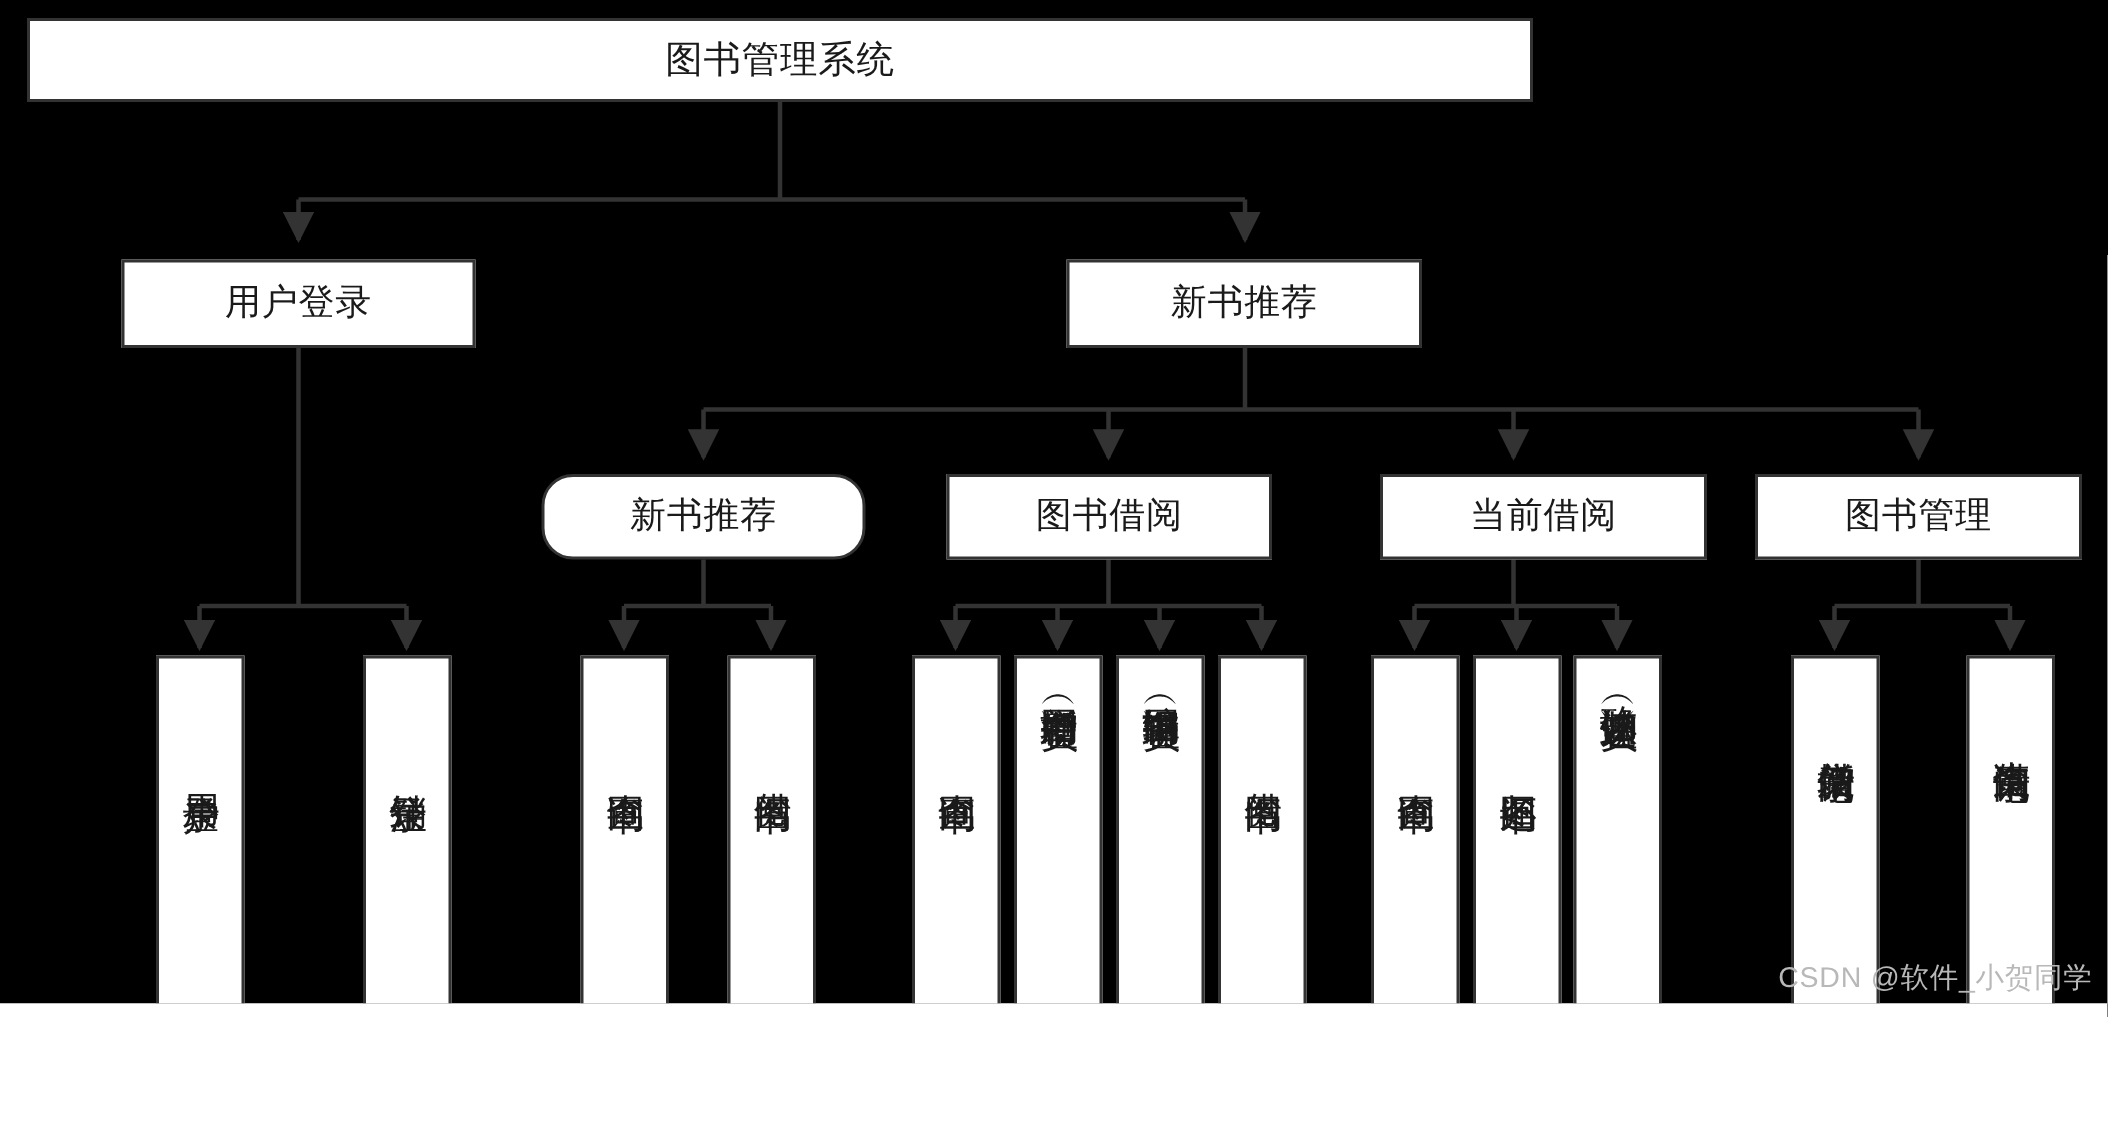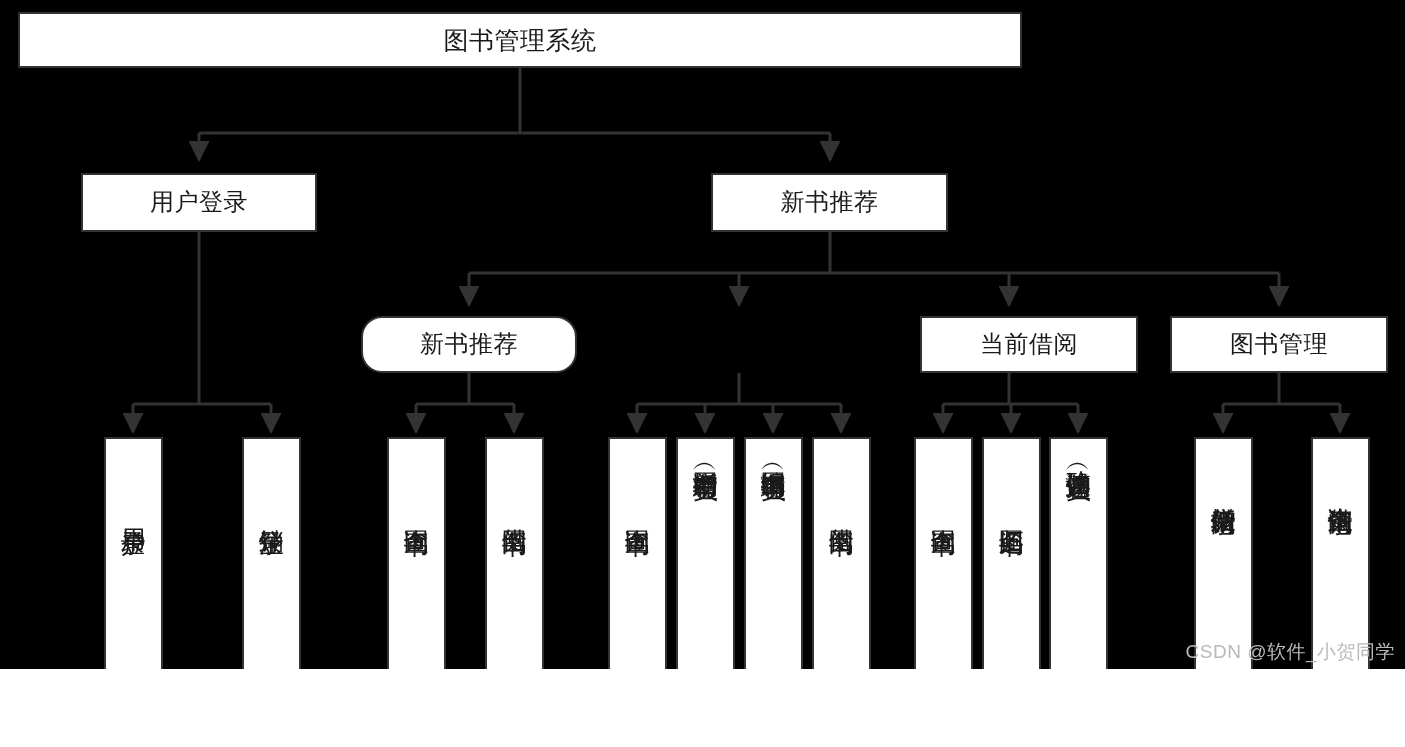--- a/index.html
+++ b/index.html
@@ -148,20 +148,23 @@
   </div>
 
   <div class="node level-2" style="left:711px; top:173px; width:237px; height:59px;">
     <span class="node-label">新书推荐</span>
   </div>
 
   <div class="node level-3" style="left:361px; top:316px; width:216px; height:57px;border-radius:21px;">
     <span class="node-label">新书推荐</span>
   </div>
 
+  <div class="node level-3" style="left:631px; top:316px; width:217px; height:57px;">
+    <span class="node-label">图书借阅</span>
+  </div>
 
   <div class="node level-3" style="left:900px; top:316px; width:218px; height:57px;margin-left:20px;">
     <span class="node-label">当前借阅</span>
   </div>
 
   <div class="node level-3" style="left:1170px; top:316px; width:218px; height:57px;">
     <span class="node-label">图书管理</span>
   </div>
 
   <div class="node leaf short" style="left:104px; top:437px; width:59px; height:296px;">

